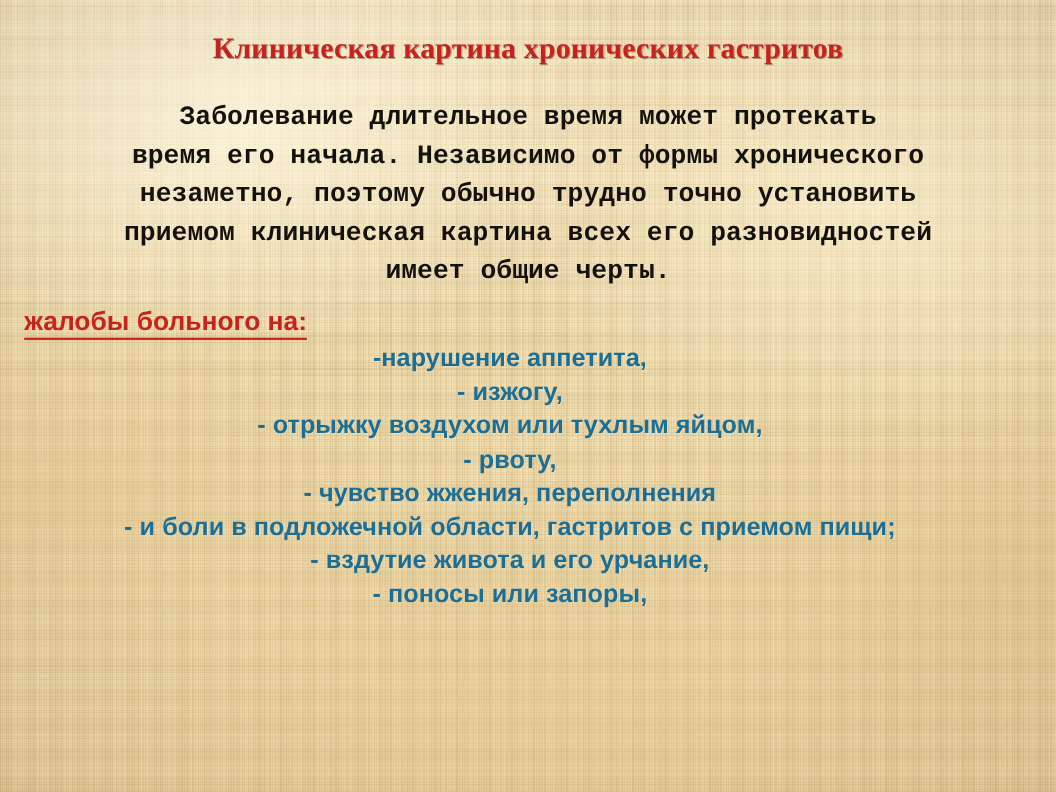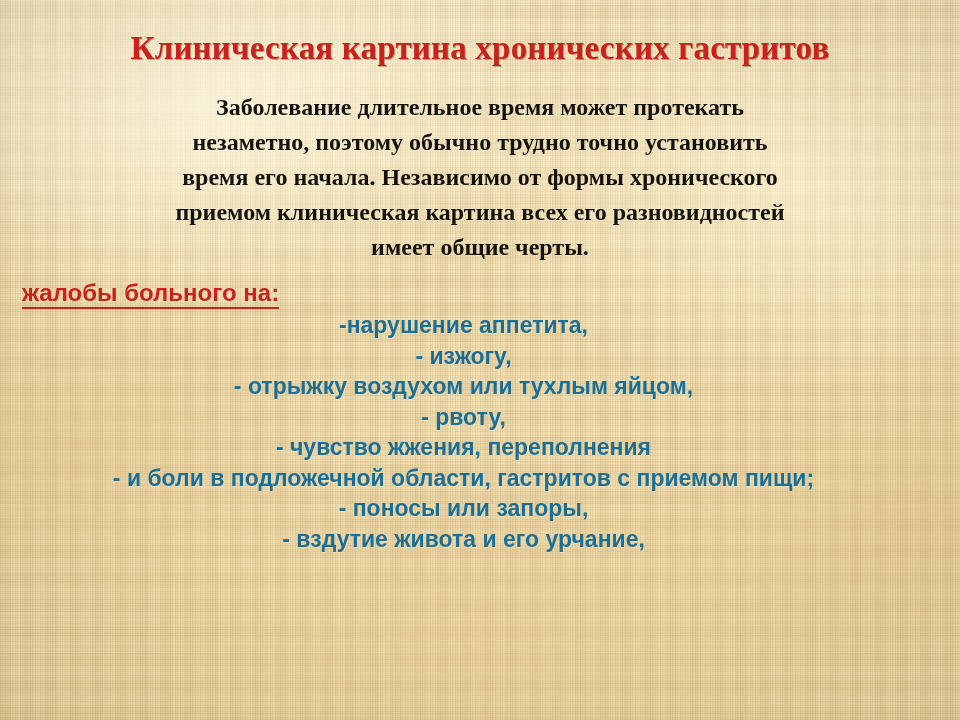--- a/index.html
+++ b/index.html
@@ -86,36 +86,36 @@
 
   
   #slide-title {
     position: absolute;
     top: 9px;
     left: 0;
     width: 960px;
     text-align: center;
     font-family: "Liberation Serif", "DejaVu Serif", serif;
     font-weight: bold;
-    font-size: 33px;
+    font-size: 27px;
     line-height: 34px;
     letter-spacing: 0.2px;
     color: #c8221c;
     text-shadow: 1px 1px 0 rgba(90,30,20,0.35);
     white-space: nowrap;
   }
 
   
   #intro-paragraph {
     position: absolute;
     top: 90px;
     left: 0;
     width: 960px;
     text-align: center;
-    font-family: Liberation Serif, serif;
+    font-family: Liberation Mono, monospace;
     font-weight: bold;
     font-size: 24px;
     line-height: 35px;
     color: #15120d;
     text-shadow: 0.5px 0.5px 0 rgba(255,246,220,0.35);
   }
   #intro-paragraph .pline {
     display: block;
     white-space: nowrap;
   }
@@ -168,35 +168,35 @@
 </head>
 <body>
 
 <div id="slide">
   <div class="content">
 
     <h1 id="slide-title">Клиническая картина хронических гастритов</h1>
 
     <div id="intro-paragraph">
       <span class="pline">Заболевание длительное время может протекать</span>
+      <span class="pline">время его начала. Независимо от формы хронического</span>
       <span class="pline">незаметно, поэтому обычно трудно точно установить</span>
-      <span class="pline">время его начала. Независимо от формы хронического</span>
       <span class="pline">приемом клиническая картина всех его разновидностей</span>
       <span class="pline">имеет общие черты.</span>
     </div>
 
     <div id="complaints-heading">
       <span class="u">жалобы больного на:</span>
     </div>
 
     <ul id="complaints-list">
       <li>-нарушение аппетита,</li>
       <li>- изжогу,</li>
       <li>- отрыжку воздухом или тухлым яйцом,</li>
       <li>- рвоту,</li>
       <li>- чувство жжения, переполнения</li>
       <li>- и боли в подложечной области, гастритов с приемом пищи;</li>
+      <li>- вздутие живота и его урчание,</li>
       <li>- поносы или запоры,</li>
-      <li>- вздутие живота и его урчание,</li>
     </ul>
 
   </div>
 </div>
 
 </body></html>

